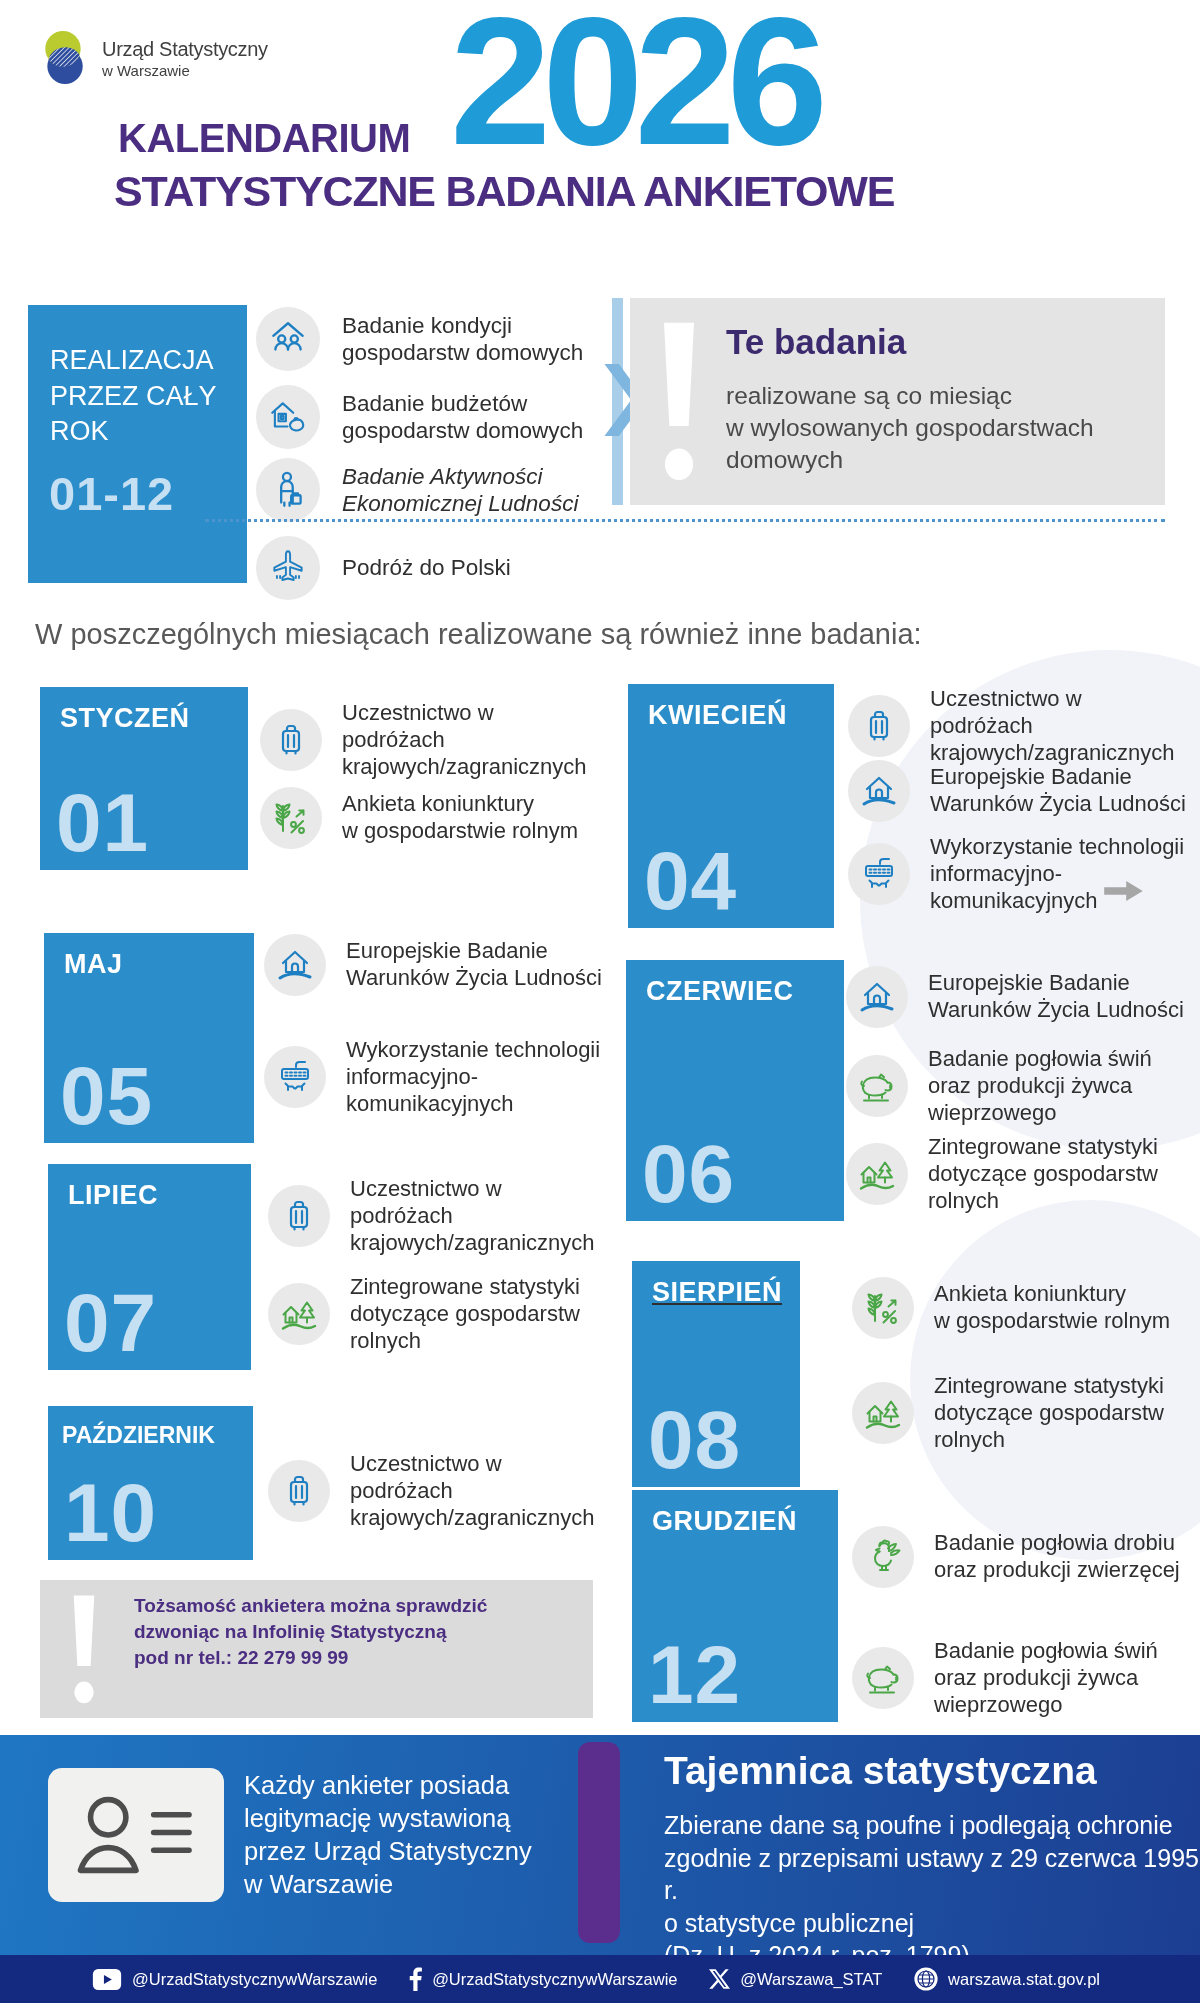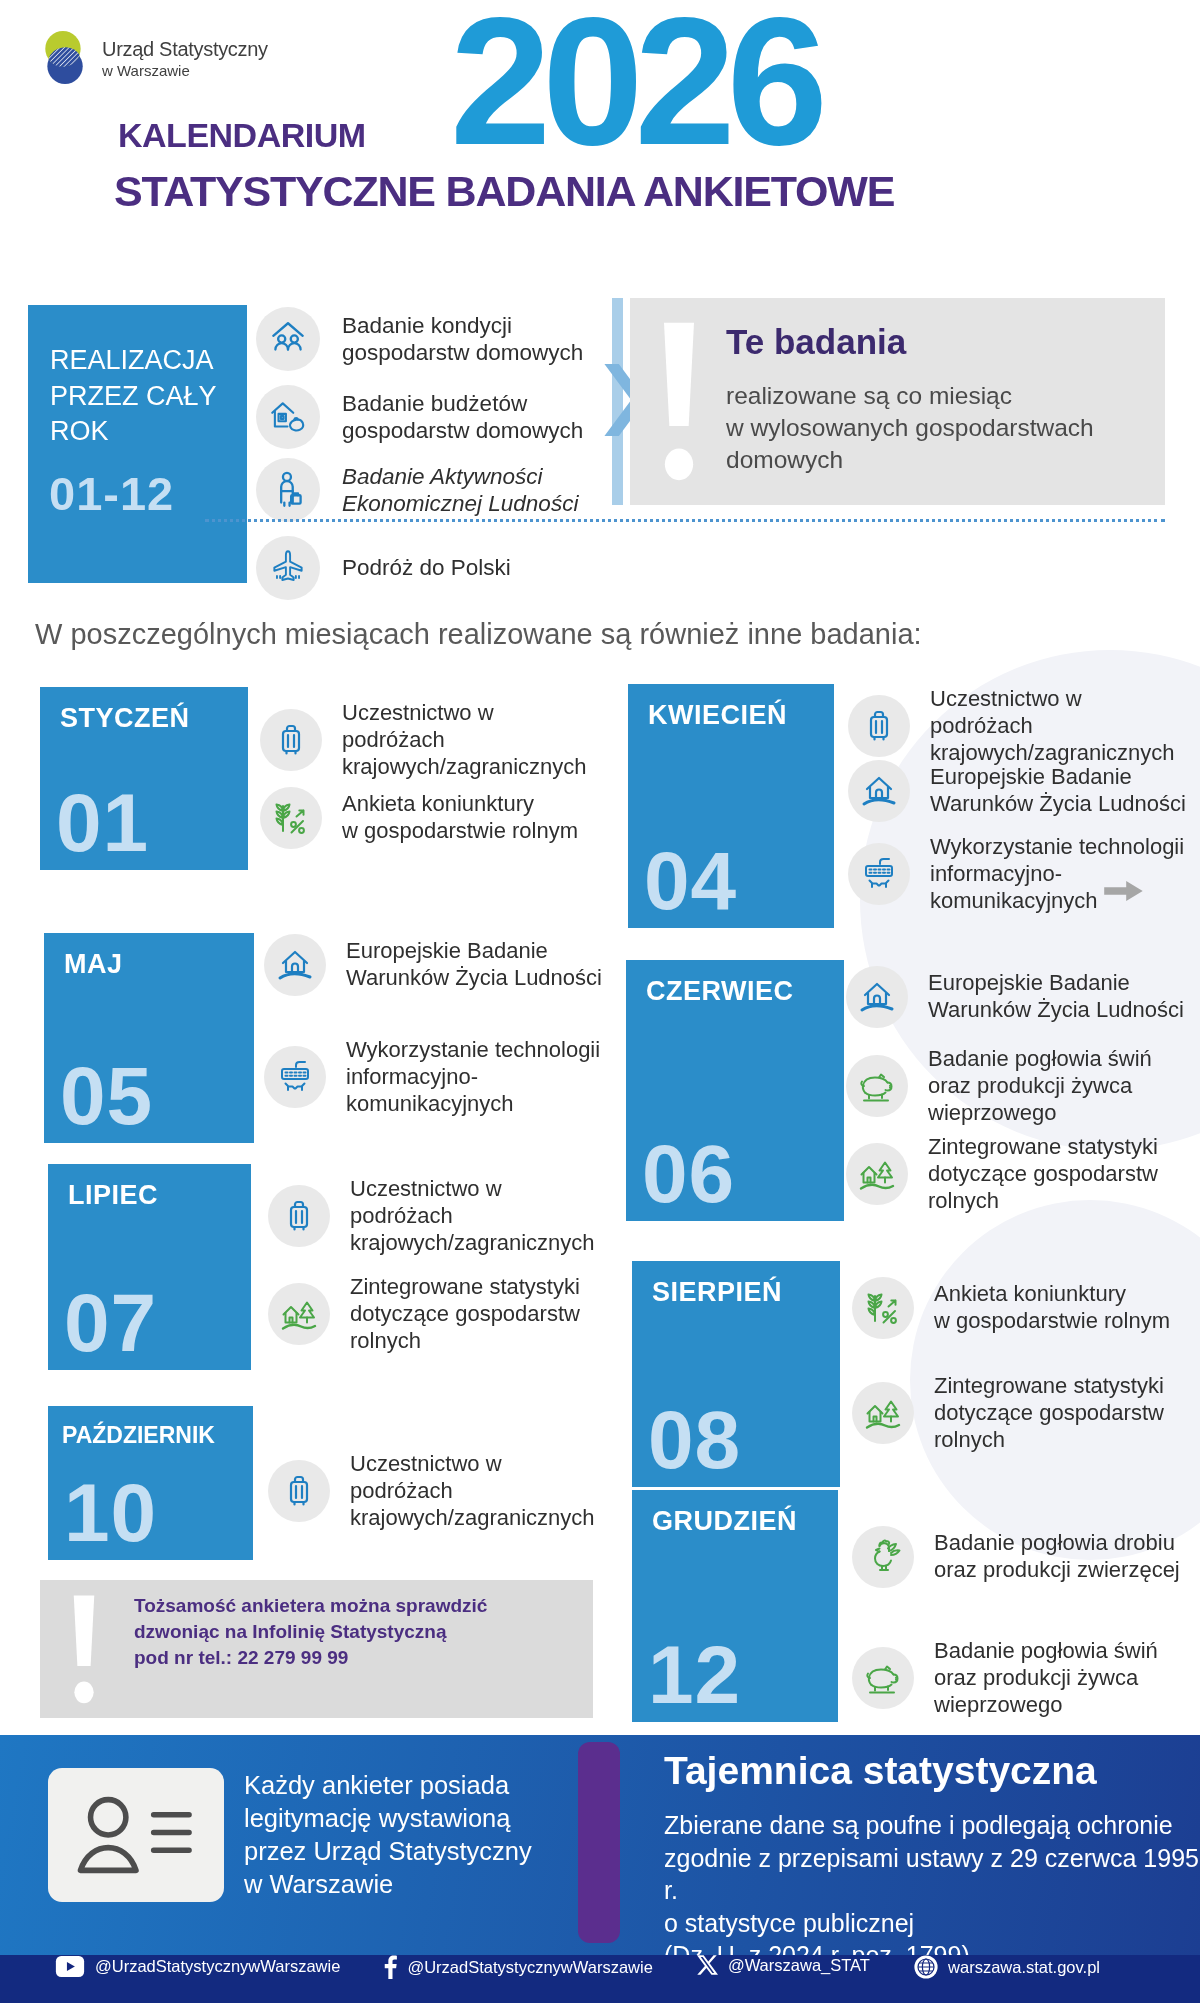--- a/index.html
+++ b/index.html
@@ -7,21 +7,21 @@
         font-family:"Liberation Sans",sans-serif;color:#2f2f2f;}
   .blob{position:absolute;border-radius:50%;background:#f2f3f8;}
   #blob1{width:500px;height:500px;right:-160px;top:650px;}
   #blob2{width:360px;height:360px;right:-70px;top:1200px;}
 
   
   .logo{position:absolute;left:38px;top:30px;display:flex;align-items:center;gap:12px;}
   .logo-mark{width:52px;height:56px;}
   .logo-text .l1{font-size:20px;color:#3f3f3f;letter-spacing:-.3px;}
   .logo-text .l2{font-size:15px;color:#3f3f3f;margin-top:1px;}
-  .t1{position:absolute;left:118px;top:116px;font-size:34px;font-weight:800;
+  .t1{position:absolute;left:118px;top:116px;font-size:40px;font-weight:800;
       color:var(--purple,#4b2e81);letter-spacing:-.5px;}
   .year{position:absolute;left:450px;top:-14px;font-size:182px;font-weight:800;line-height:1.05;
       color:var(--year-blue,#1f9bd7);letter-spacing:-9px;}
   .t2{position:absolute;left:114px;top:167px;font-size:43px;font-weight:800;
       color:var(--purple,#4b2e81);letter-spacing:-1.2px;white-space:nowrap;}
 
   
   .rz-box{position:absolute;left:28px;top:305px;width:219px;height:278px;
       background:var(--primary-blue,#2b8dc9);}
   .rz-label{margin:38px 0 0 22px;font-size:27px;line-height:1.32;font-weight:500;color:#fff;white-space:pre-line;}
@@ -72,21 +72,21 @@
   .card svg{width:132px;height:96px;}
   .card-text{position:absolute;left:244px;top:34px;font-size:25.5px;color:#fff;font-weight:500;
       line-height:1.3;white-space:pre-line;}
   .pdivider{position:absolute;left:578px;top:7px;width:42px;height:201px;border-radius:12px;
       background:var(--divider,#5b2e8e);}
   .secrecy-title{position:absolute;left:664px;top:14px;font-size:39px;font-weight:800;color:#fff;}
   .secrecy-text{position:absolute;left:664px;top:74px;font-size:25px;color:#fff;line-height:1.3;white-space:pre-line;}
 
   
   .footer{position:absolute;left:0;top:1955px;width:1200px;height:48px;background:var(--navy,#132a80);
-      display:flex;align-items:flex-start;justify-content:space-between;box-sizing:border-box;padding:0 100px 0 55px;}
+      display:flex;align-items:center;justify-content:space-between;box-sizing:border-box;padding:0 100px 0 92px;}
   .f-link{display:flex;align-items:center;gap:10px;color:#fff;font-size:16.5px;font-weight:500;cursor:pointer;}
   .f-link svg{display:block;}
 </style>
 </head>
 <body>
 
 <div class="page">
   <div class="blob" id="blob1"></div>
   <div class="blob" id="blob2"></div>
 
@@ -408,21 +408,21 @@
                 <path d="M4 34.5c7-4.5 13-4.5 18-2 5 2.4 9.5 2 14-.5" stroke-width="2.4"></path>
               </g>
             </svg>
           </div>
           <div class="label">Zintegrowane statystyki
 dotyczące gospodarstw
 rolnych</div>
         </div>
       </div>
       <div class="month" style="left: 632px; top: 1261px;">
-        <div class="m-box" style="width: 208px; height: 226px;">
+        <div class="m-box" style="width: 168px; height: 226px; text-decoration: underline;">
           <div class="m-name">SIERPIEŃ</div>
           <div class="m-num">08</div>
         </div>
         <div class="m-item" style="top: 16px;">
           <div class="icon-circle ic-green">
             <svg viewBox="0 0 40 40">
               <g fill="none" stroke="currentColor" stroke-linecap="round" stroke-linejoin="round" stroke-width="2">
                 <path d="M12 8v25"></path>
                 <path d="M12 13c-4-1-6-3-6.5-6.5C9 7 11.5 9 12 13zM12 13c4-1 6-3 6.5-6.5C15 7 12.5 9 12 13z"></path>
                 <path d="M12 20c-4-1-6-3-6.5-6.5C9 14 11.5 16 12 20zM12 20c4-1 6-3 6.5-6.5C15 14 12.5 16 12 20z"></path>

